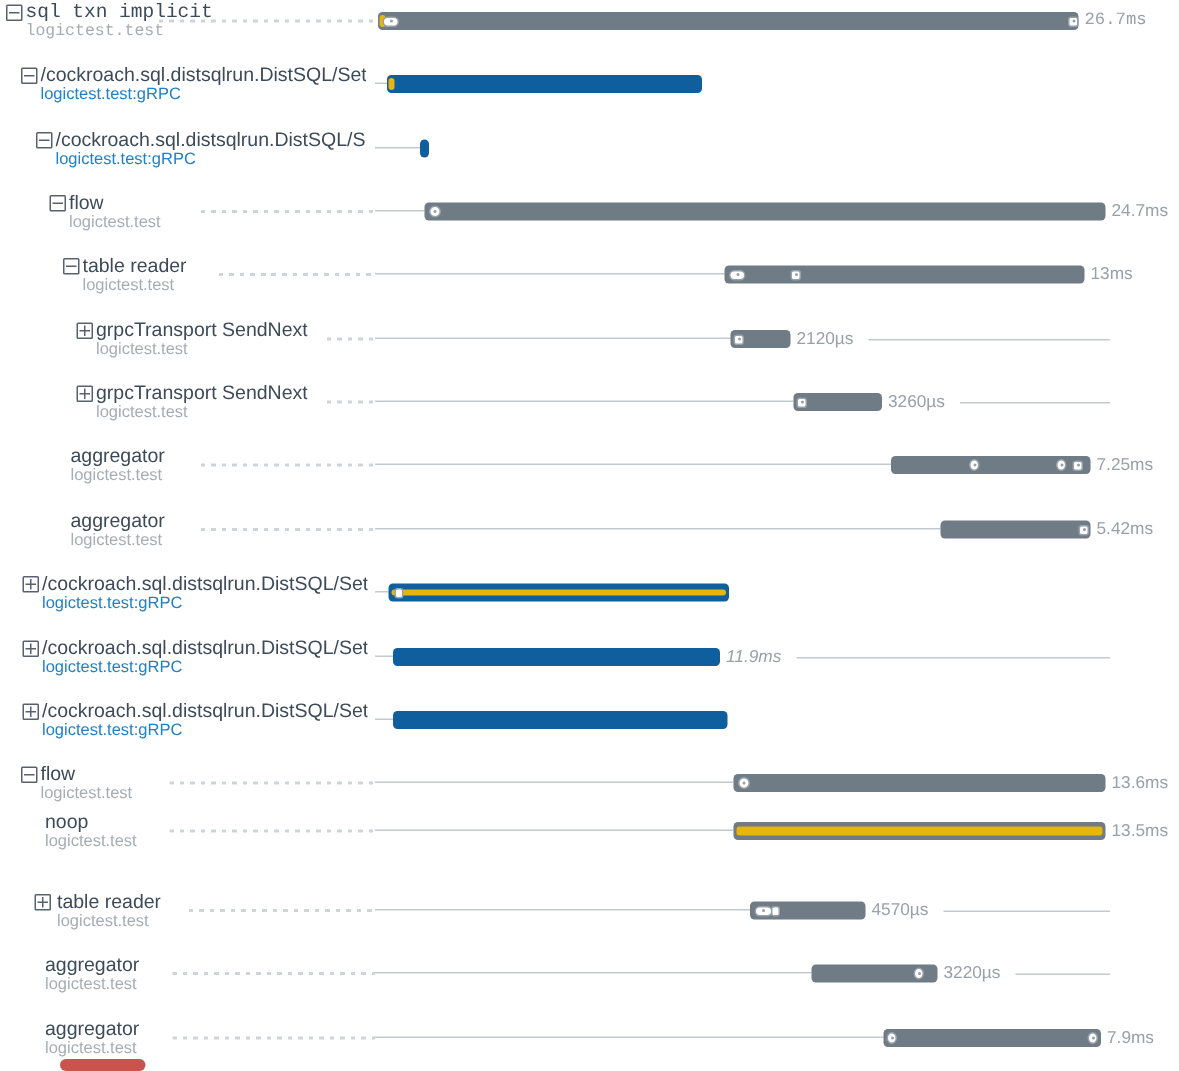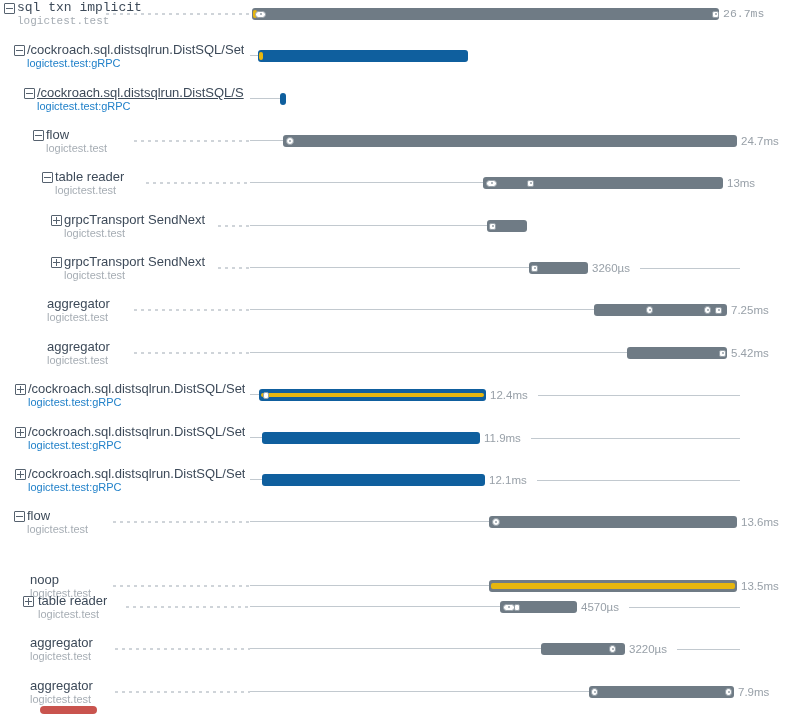--- a/index.html
+++ b/index.html
@@ -62,21 +62,21 @@
       <div class="sub link" style="left: 27px;">logictest.test:gRPC</div>
       <div class="tline" style="left: 250px; width: 8px;"></div>
       <div class="bar" style="left: 258px; width: 210px; background: rgb(15, 95, 158);">
         <div class="ychip" style="background: rgb(230, 182, 14);"></div>
       </div>
     </div>
     <div class="row" style="top: 85px;">
       <div class="tog" style="left: 24px;">
         <div class="h"></div>
       </div>
-      <div class="lbl" style="left: 37px; max-width: 213px; text-decoration: underline;">/cockroach.sql.distsqlrun.DistSQL/S</div>
+      <div class="lbl" style="left: 37px; max-width: 213px;">/cockroach.sql.distsqlrun.DistSQL/S</div>
       <div class="sub link" style="left: 37px;">logictest.test:gRPC</div>
       <div class="tline" style="left: 250px; width: 30px;"></div>
       <div class="bar" style="left: 280px; width: 6px; background: rgb(15, 95, 158);"></div>
     </div>
     <div class="row" style="top: 127px;">
       <div class="tog" style="left: 33px;">
         <div class="h"></div>
       </div>
       <div class="lbl" style="left: 46px; max-width: 204px;">flow</div>
       <div class="sub" style="left: 46px;">logictest.test</div>
@@ -114,20 +114,24 @@
         <div class="h"></div>
         <div class="v"></div>
       </div>
       <div class="lbl" style="left: 64px; max-width: 186px;">grpcTransport SendNext</div>
       <div class="sub" style="left: 64px;">logictest.test</div>
       <div class="leader" style="left: 218px; width: 32px;"></div>
       <div class="tline" style="left: 250px; width: 237px;"></div>
       <div class="bar" style="left: 487px; width: 40px; background: rgb(111, 123, 133);"></div>
       <div class="mk sq" style="left: 489px; width: 7px; top: 10.5px;">
         <div class="d"></div>
+      </div>
+      <div class="after" style="left: 531px; width: 209px;">
+        <div class="dur">2120µs</div>
+        <div class="afterline"></div>
       </div>
     </div>
     <div class="row" style="top: 254px;">
       <div class="tog" style="left: 51px;">
         <div class="h"></div>
         <div class="v"></div>
       </div>
       <div class="lbl" style="left: 64px; max-width: 186px;">grpcTransport SendNext</div>
       <div class="sub" style="left: 64px;">logictest.test</div>
       <div class="leader" style="left: 218px; width: 32px;"></div>
@@ -178,70 +182,62 @@
         <div class="h"></div>
         <div class="v"></div>
       </div>
       <div class="lbl" style="left: 28px; max-width: 222px;">/cockroach.sql.distsqlrun.DistSQL/Set</div>
       <div class="sub link" style="left: 28px;">logictest.test:gRPC</div>
       <div class="tline" style="left: 250px; width: 9px;"></div>
       <div class="bar" style="left: 259px; width: 227px; background: rgb(15, 95, 158);">
         <div class="ystripe" style="background: rgb(230, 182, 14);"></div>
       </div>
       <div class="mk sq" style="left: 263px; width: 6px; top: 10.5px;"></div>
-      <div class="after" style="left: 490px; width: 250px;">
-        <div class="dur">12.4ms</div>
-        <div class="afterline"></div>
-      </div>
     </div>
     <div class="row" style="top: 424px;">
       <div class="tog" style="left: 15px;">
         <div class="h"></div>
         <div class="v"></div>
       </div>
       <div class="lbl" style="left: 28px; max-width: 222px;">/cockroach.sql.distsqlrun.DistSQL/Set</div>
       <div class="sub link" style="left: 28px;">logictest.test:gRPC</div>
       <div class="tline" style="left: 250px; width: 12px;"></div>
       <div class="bar" style="left: 262px; width: 218px; background: rgb(15, 95, 158);"></div>
-      <div class="after" style="left: 484px; width: 256px;">
+      <div class="after" style="left: 484px; width: 256px; font-style: italic;">
         <div class="dur">11.9ms</div>
         <div class="afterline"></div>
       </div>
     </div>
     <div class="row" style="top: 466px;">
       <div class="tog" style="left: 15px;">
         <div class="h"></div>
         <div class="v"></div>
       </div>
       <div class="lbl" style="left: 28px; max-width: 222px;">/cockroach.sql.distsqlrun.DistSQL/Set</div>
       <div class="sub link" style="left: 28px;">logictest.test:gRPC</div>
       <div class="tline" style="left: 250px; width: 12px;"></div>
       <div class="bar" style="left: 262px; width: 223px; background: rgb(15, 95, 158);"></div>
-      <div class="after" style="left: 489px; width: 251px;">
-        <div class="dur">12.1ms</div>
-        <div class="afterline"></div>
-      </div>
     </div>
     <div class="row" style="top: 508px;">
       <div class="tog" style="left: 14px;">
         <div class="h"></div>
       </div>
       <div class="lbl" style="left: 27px; max-width: 223px;">flow</div>
       <div class="sub" style="left: 27px;">logictest.test</div>
       <div class="leader" style="left: 113px; width: 137px;"></div>
       <div class="tline" style="left: 250px; width: 239px;"></div>
       <div class="bar" style="left: 489px; width: 248px; background: rgb(111, 123, 133);"></div>
       <div class="mk circle" style="left: 492px; width: 8px; top: 10px;">
         <div class="d"></div>
       </div>
       <div class="after" style="left: 741px; width: 0px;">
         <div class="dur">13.6ms</div>
       </div>
     </div>
-    <div class="row" style="top: 572px;">
+    <div class="row" style="top: 540px;">
       <div class="lbl" style="left: 30px; max-width: 220px;">noop</div>
       <div class="sub" style="left: 30px;">logictest.test</div>
       <div class="leader" style="left: 113px; width: 137px;"></div>
       <div class="tline" style="left: 250px; width: 239px;"></div>
       <div class="bar" style="left: 489px; width: 248px; background: rgb(111, 123, 133);">
         <div class="yfill" style="background: rgb(230, 182, 14);"></div>
       </div>
       <div class="after" style="left: 741px; width: 0px;">
         <div class="dur">13.5ms</div>
       </div>

